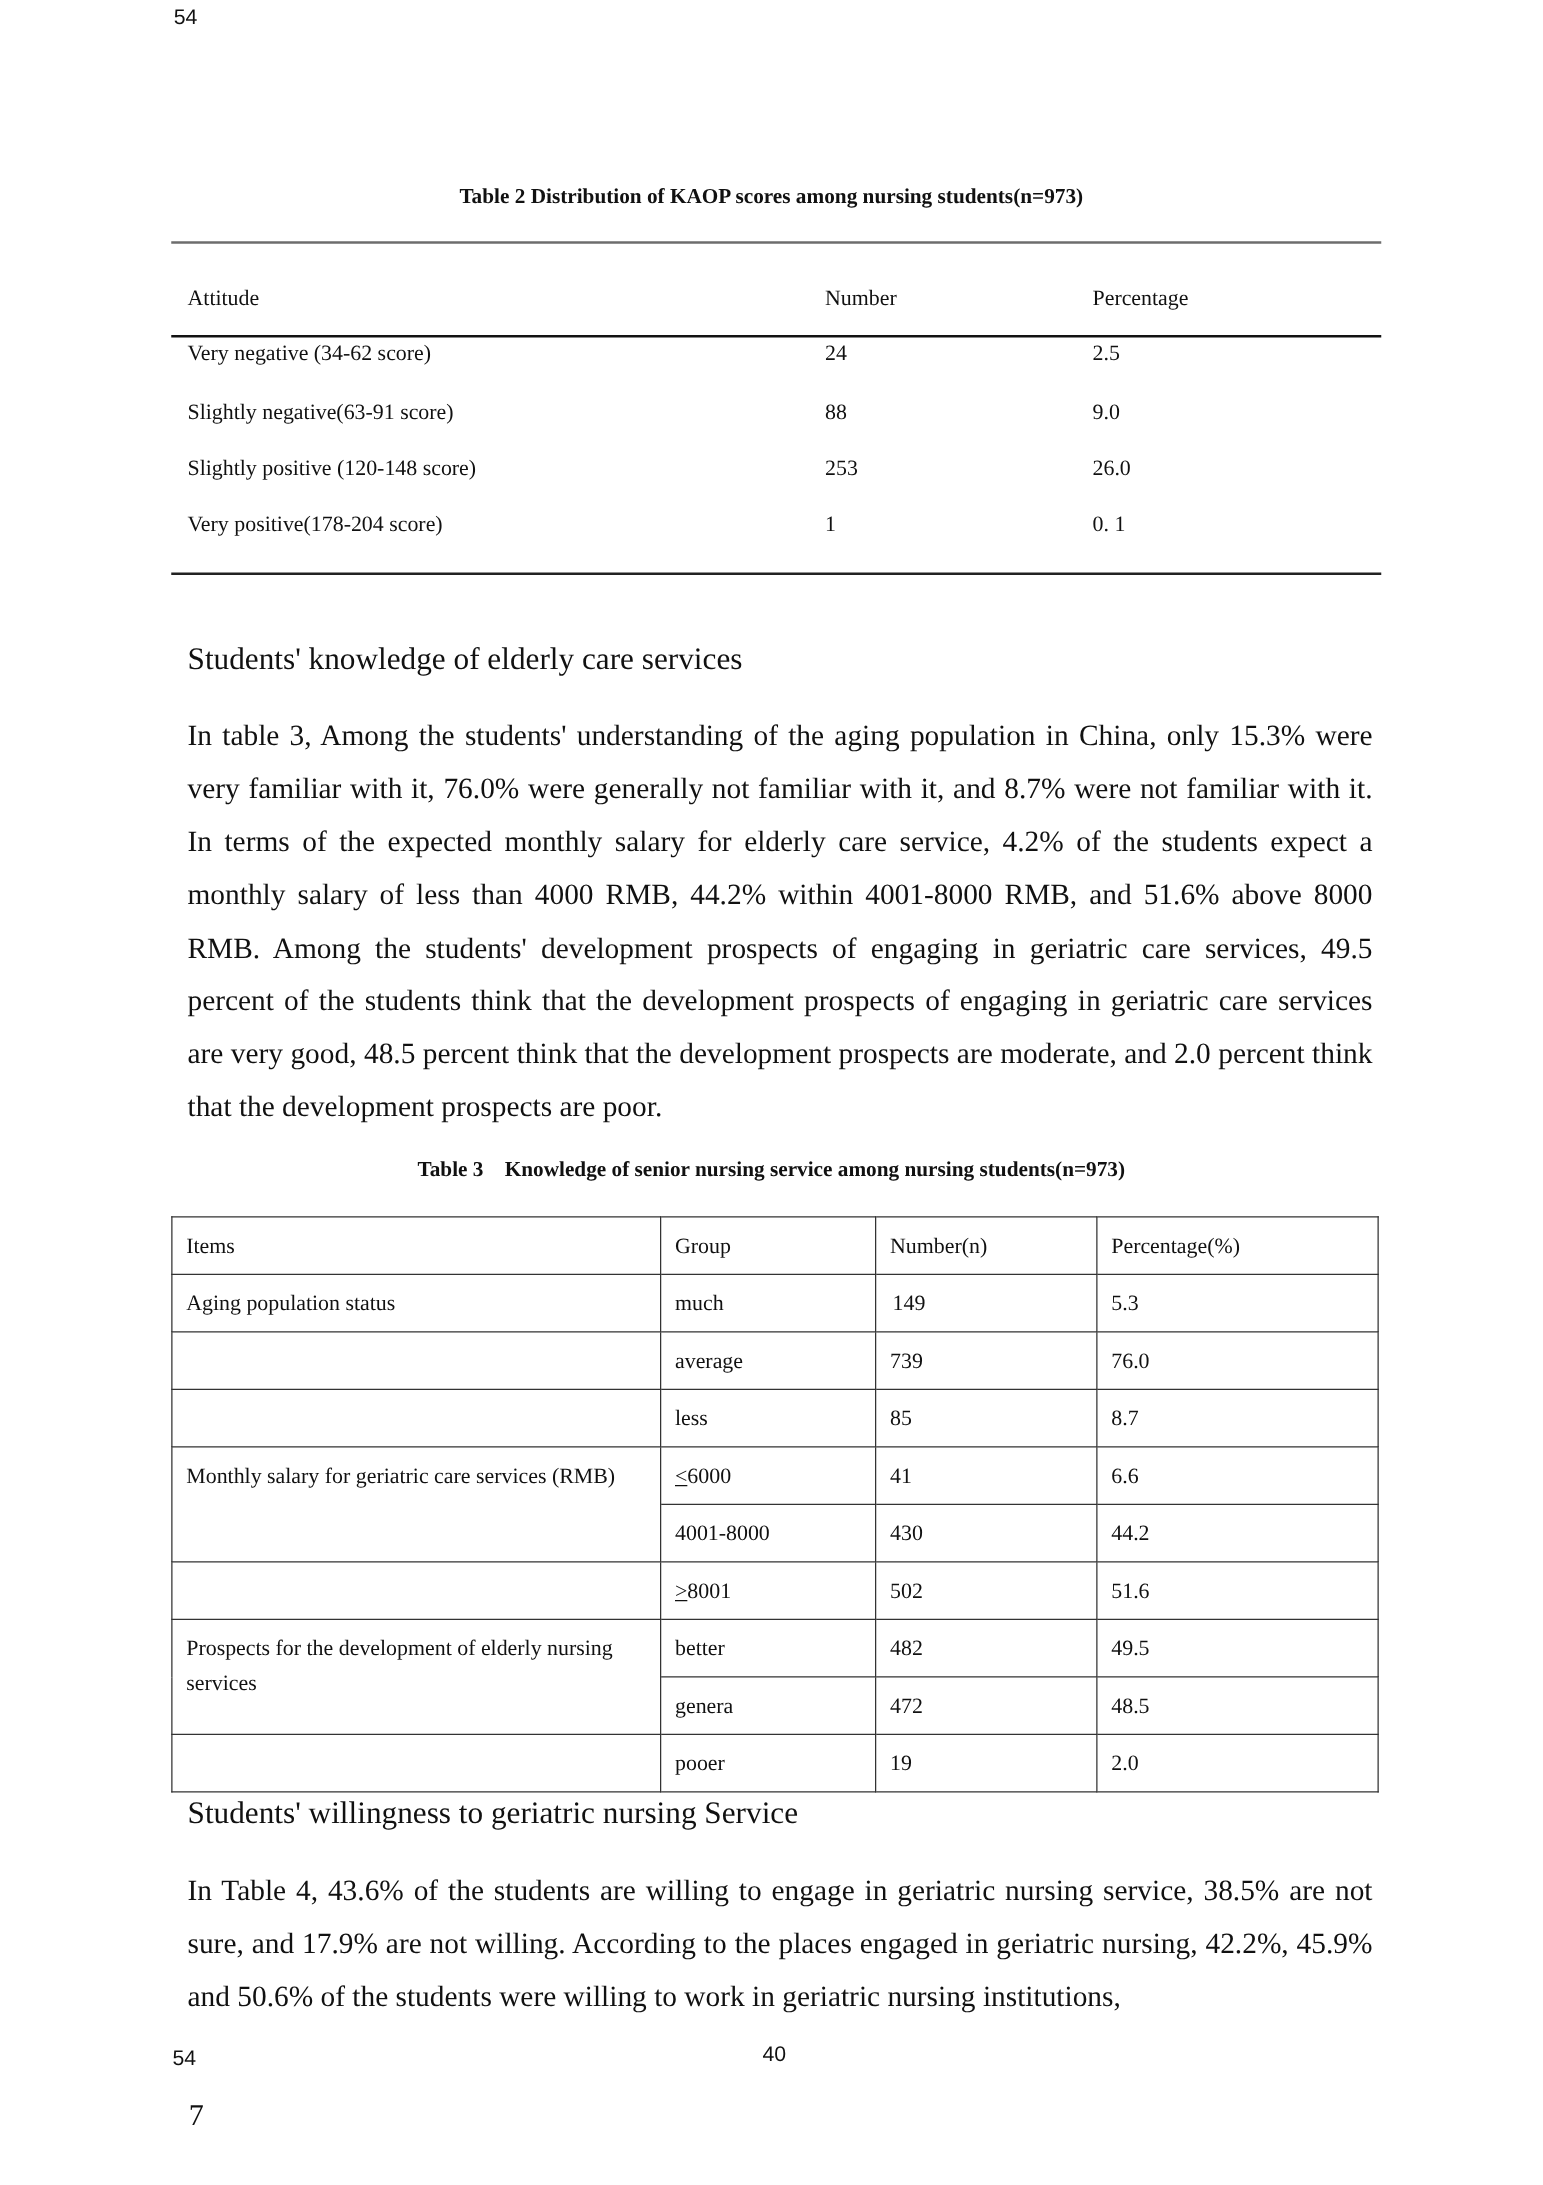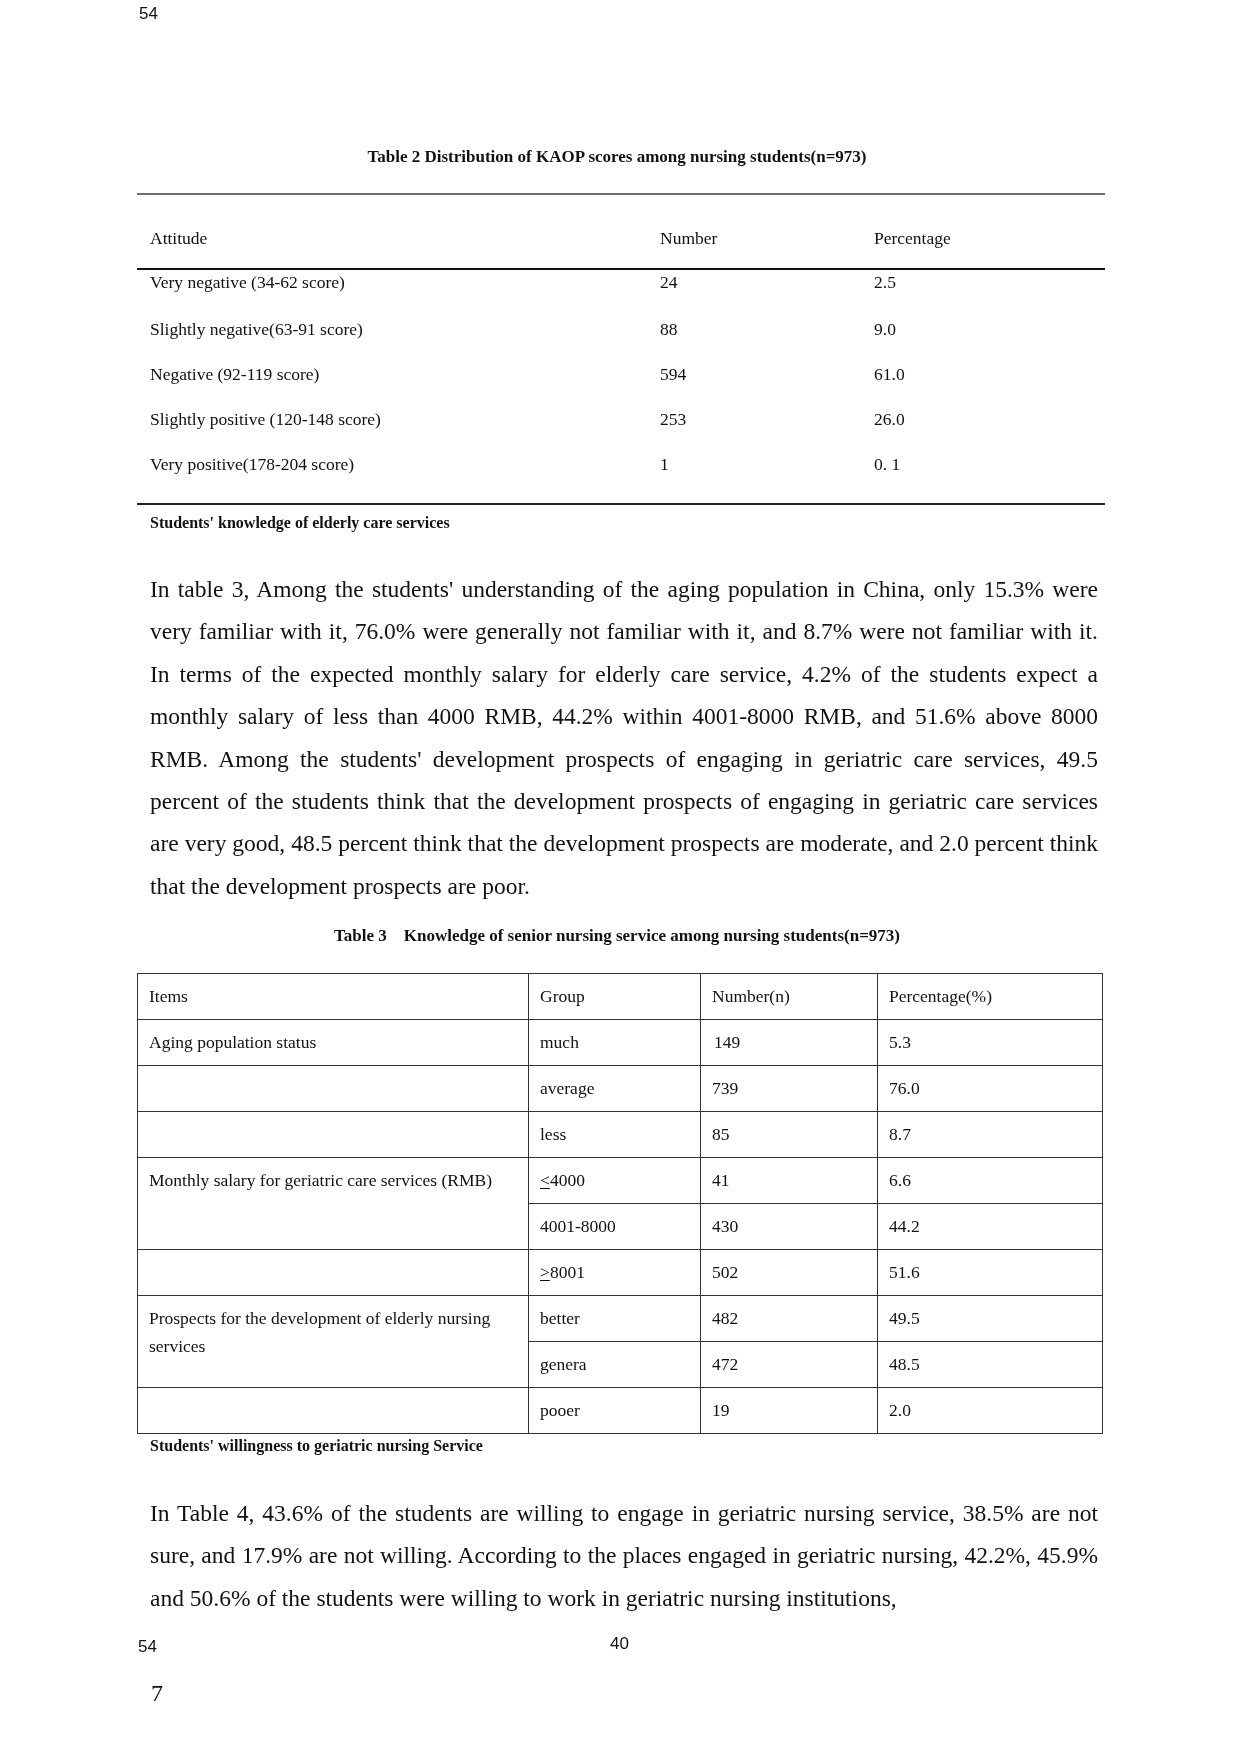--- a/index.html
+++ b/index.html
@@ -17,21 +17,21 @@
   .t2 .rule-bot { height: 2px; background: #222; }
   .t2 .row { position: relative; height: 45px; font-size: 17.5px; }
   .t2 .row.head { height: 44px; margin-top: 29px; }
   .t2 .c1 { position: absolute; left: 13px; top: 4px; }
   .t2 .c2 { position: absolute; left: 523px; top: 4px; }
   .t2 .c3 { position: absolute; left: 737px; top: 4px; }
   .t2 .body-rows { padding-top: 0px; padding-bottom: 8px; }
   .t2 .body-rows .row { height: 45px; }
   .t2 .body-rows .row:first-child .c1, .t2 .body-rows .row:first-child .c2, .t2 .body-rows .row:first-child .c3 { top: 2px; }
   
-  .h { left: 150px; font-weight: bold; font-size: 16px; }
+  .h { left: 150px; font-weight: normal; font-size: 25px; }
   .h1 { top: 514px; }
   .h2 { top: 1437px; }
   .para { left: 150px; width: 948px; font-size: 23.5px; line-height: 42.4px; text-align: justify; text-align-last: left; }
   .p1 { top: 568px; }
   .p2 { top: 1492px; }
   
   .t3 { left: 137px; top: 973px; border-collapse: collapse; font-size: 17.5px; }
   .t3 td { border: 1.5px solid #333; vertical-align: top; padding: 8px 10px 0 11px; height: 37px; line-height: 28px; }
   .t3 .colA { width: 369px; }
   .t3 .colB { width: 150px; }
@@ -61,25 +61,20 @@
   <div class="body-rows">
     <div class="row">
       <span class="c1">Very negative (34-62 score)</span>
       <span class="c2">24</span>
       <span class="c3">2.5</span>
     </div>
     <div class="row">
       <span class="c1">Slightly negative(63-91 score)</span>
       <span class="c2">88</span>
       <span class="c3">9.0</span>
-    </div>
-    <div class="row">
-      <span class="c1">Negative (92-119 score)</span>
-      <span class="c2">594</span>
-      <span class="c3">61.0</span>
     </div>
     <div class="row">
       <span class="c1">Slightly positive (120-148 score)</span>
       <span class="c2">253</span>
       <span class="c3">26.0</span>
     </div>
     <div class="row">
       <span class="c1">Very positive(178-204 score)</span>
       <span class="c2">1</span>
       <span class="c3">0. 1</span>
@@ -113,21 +108,21 @@
     <td>76.0</td>
   </tr>
   <tr>
     <td></td>
     <td>less</td>
     <td>85</td>
     <td>8.7</td>
   </tr>
   <tr>
     <td rowspan="2" class="items-just">Monthly salary for geriatric care services (RMB)</td>
-    <td><span class="u">&lt;</span><span class="grp-le">4000</span></td>
+    <td><span class="u">&lt;</span><span class="grp-le">6000</span></td>
     <td>41</td>
     <td>6.6</td>
   </tr>
   <tr>
     <td>4001-8000</td>
     <td>430</td>
     <td>44.2</td>
   </tr>
   <tr>
     <td></td>

